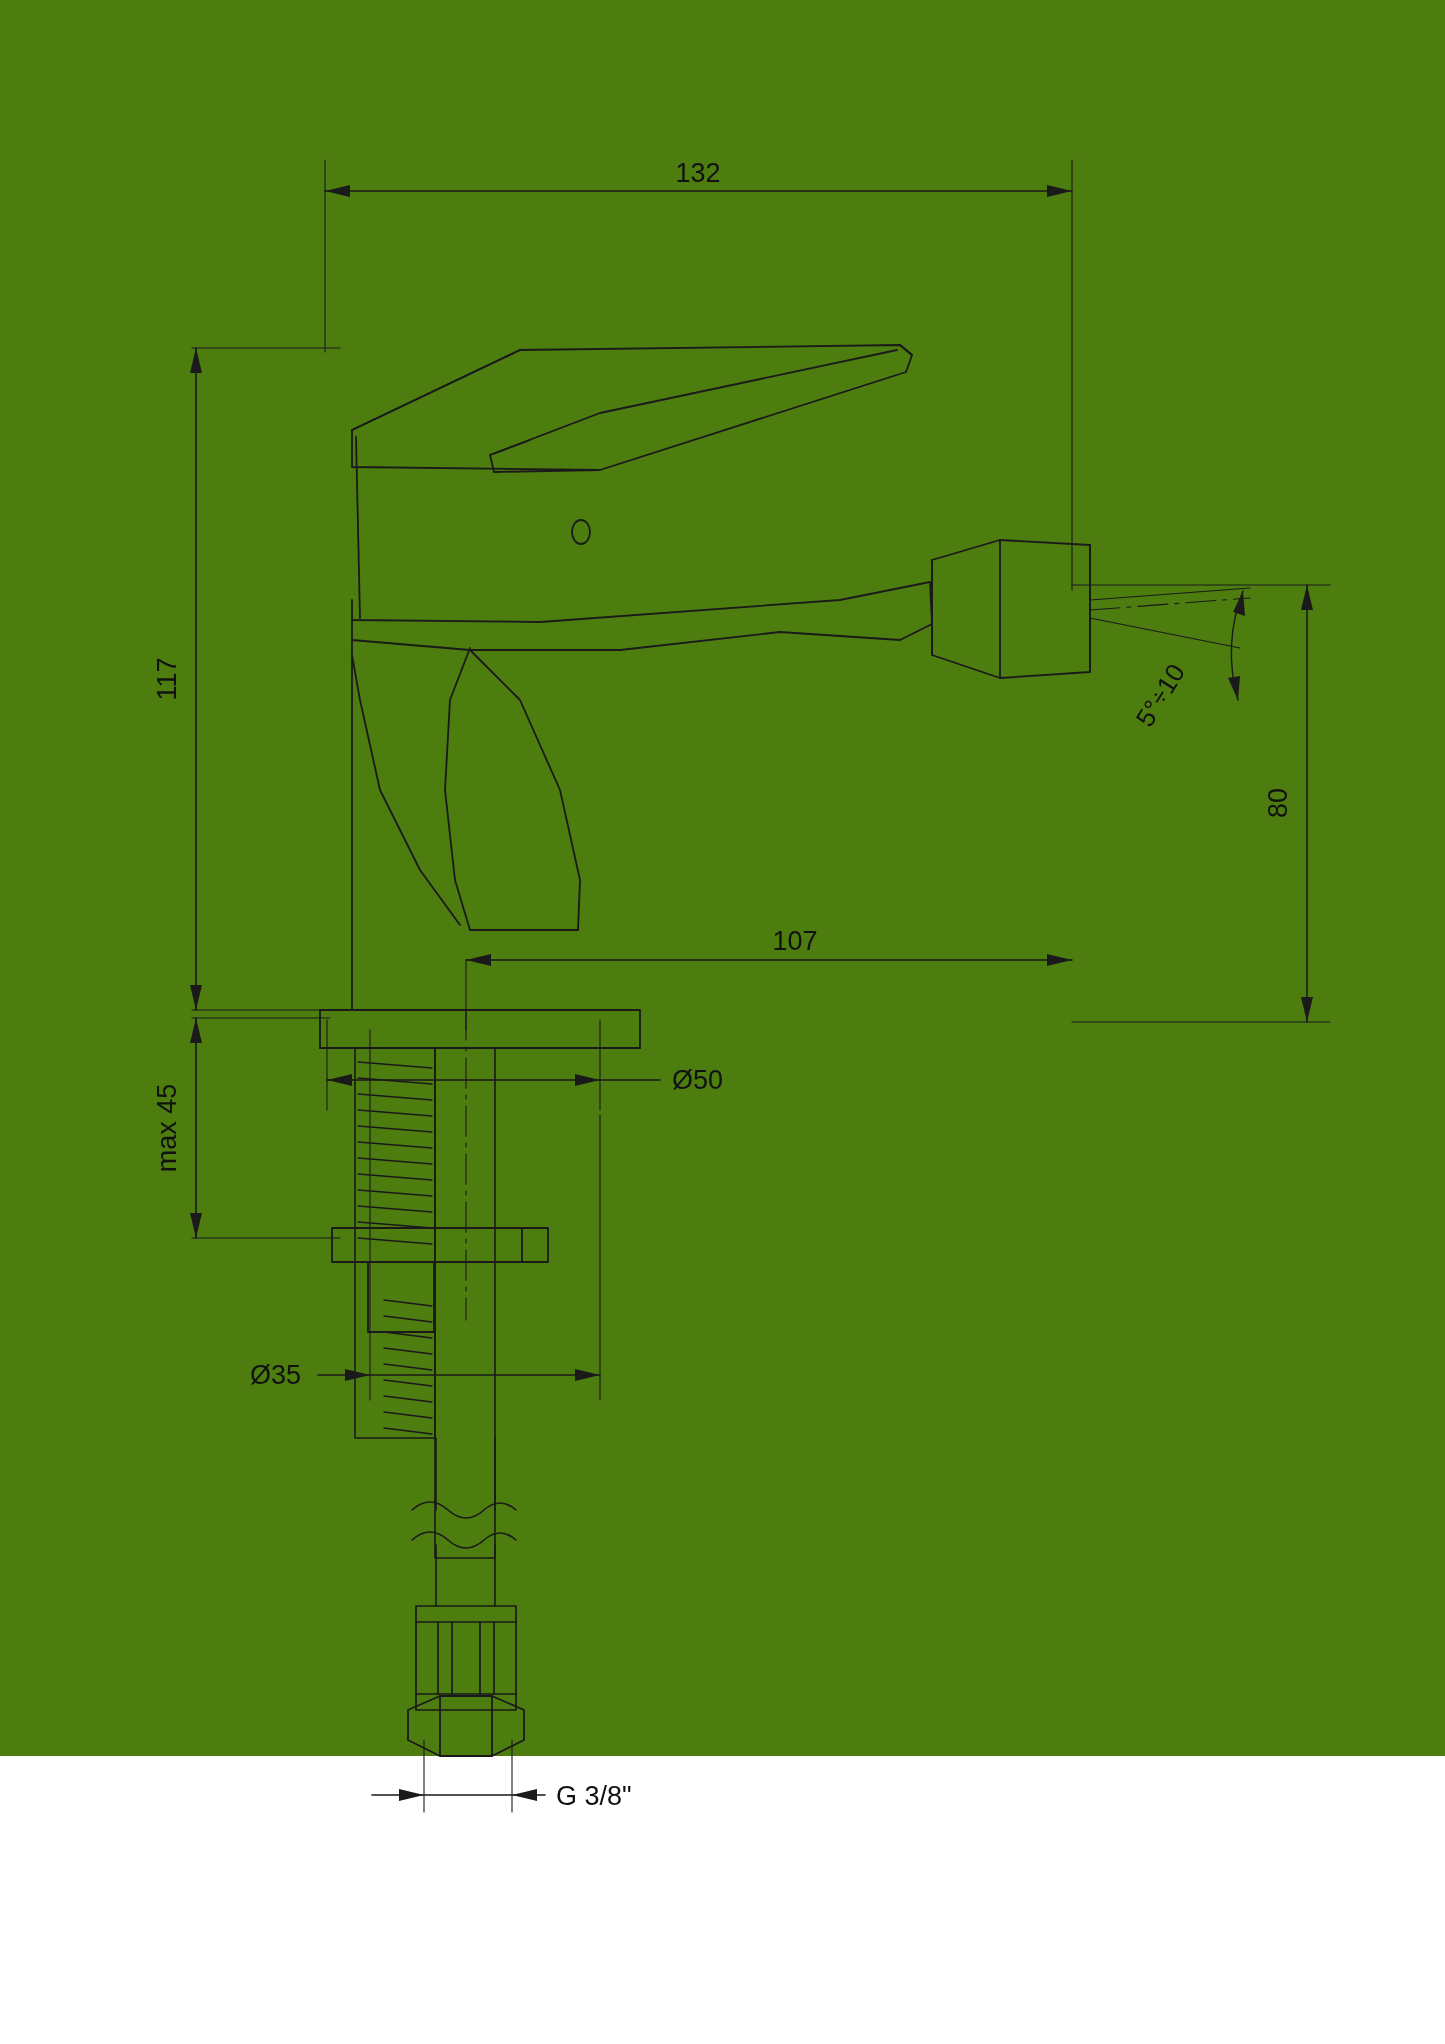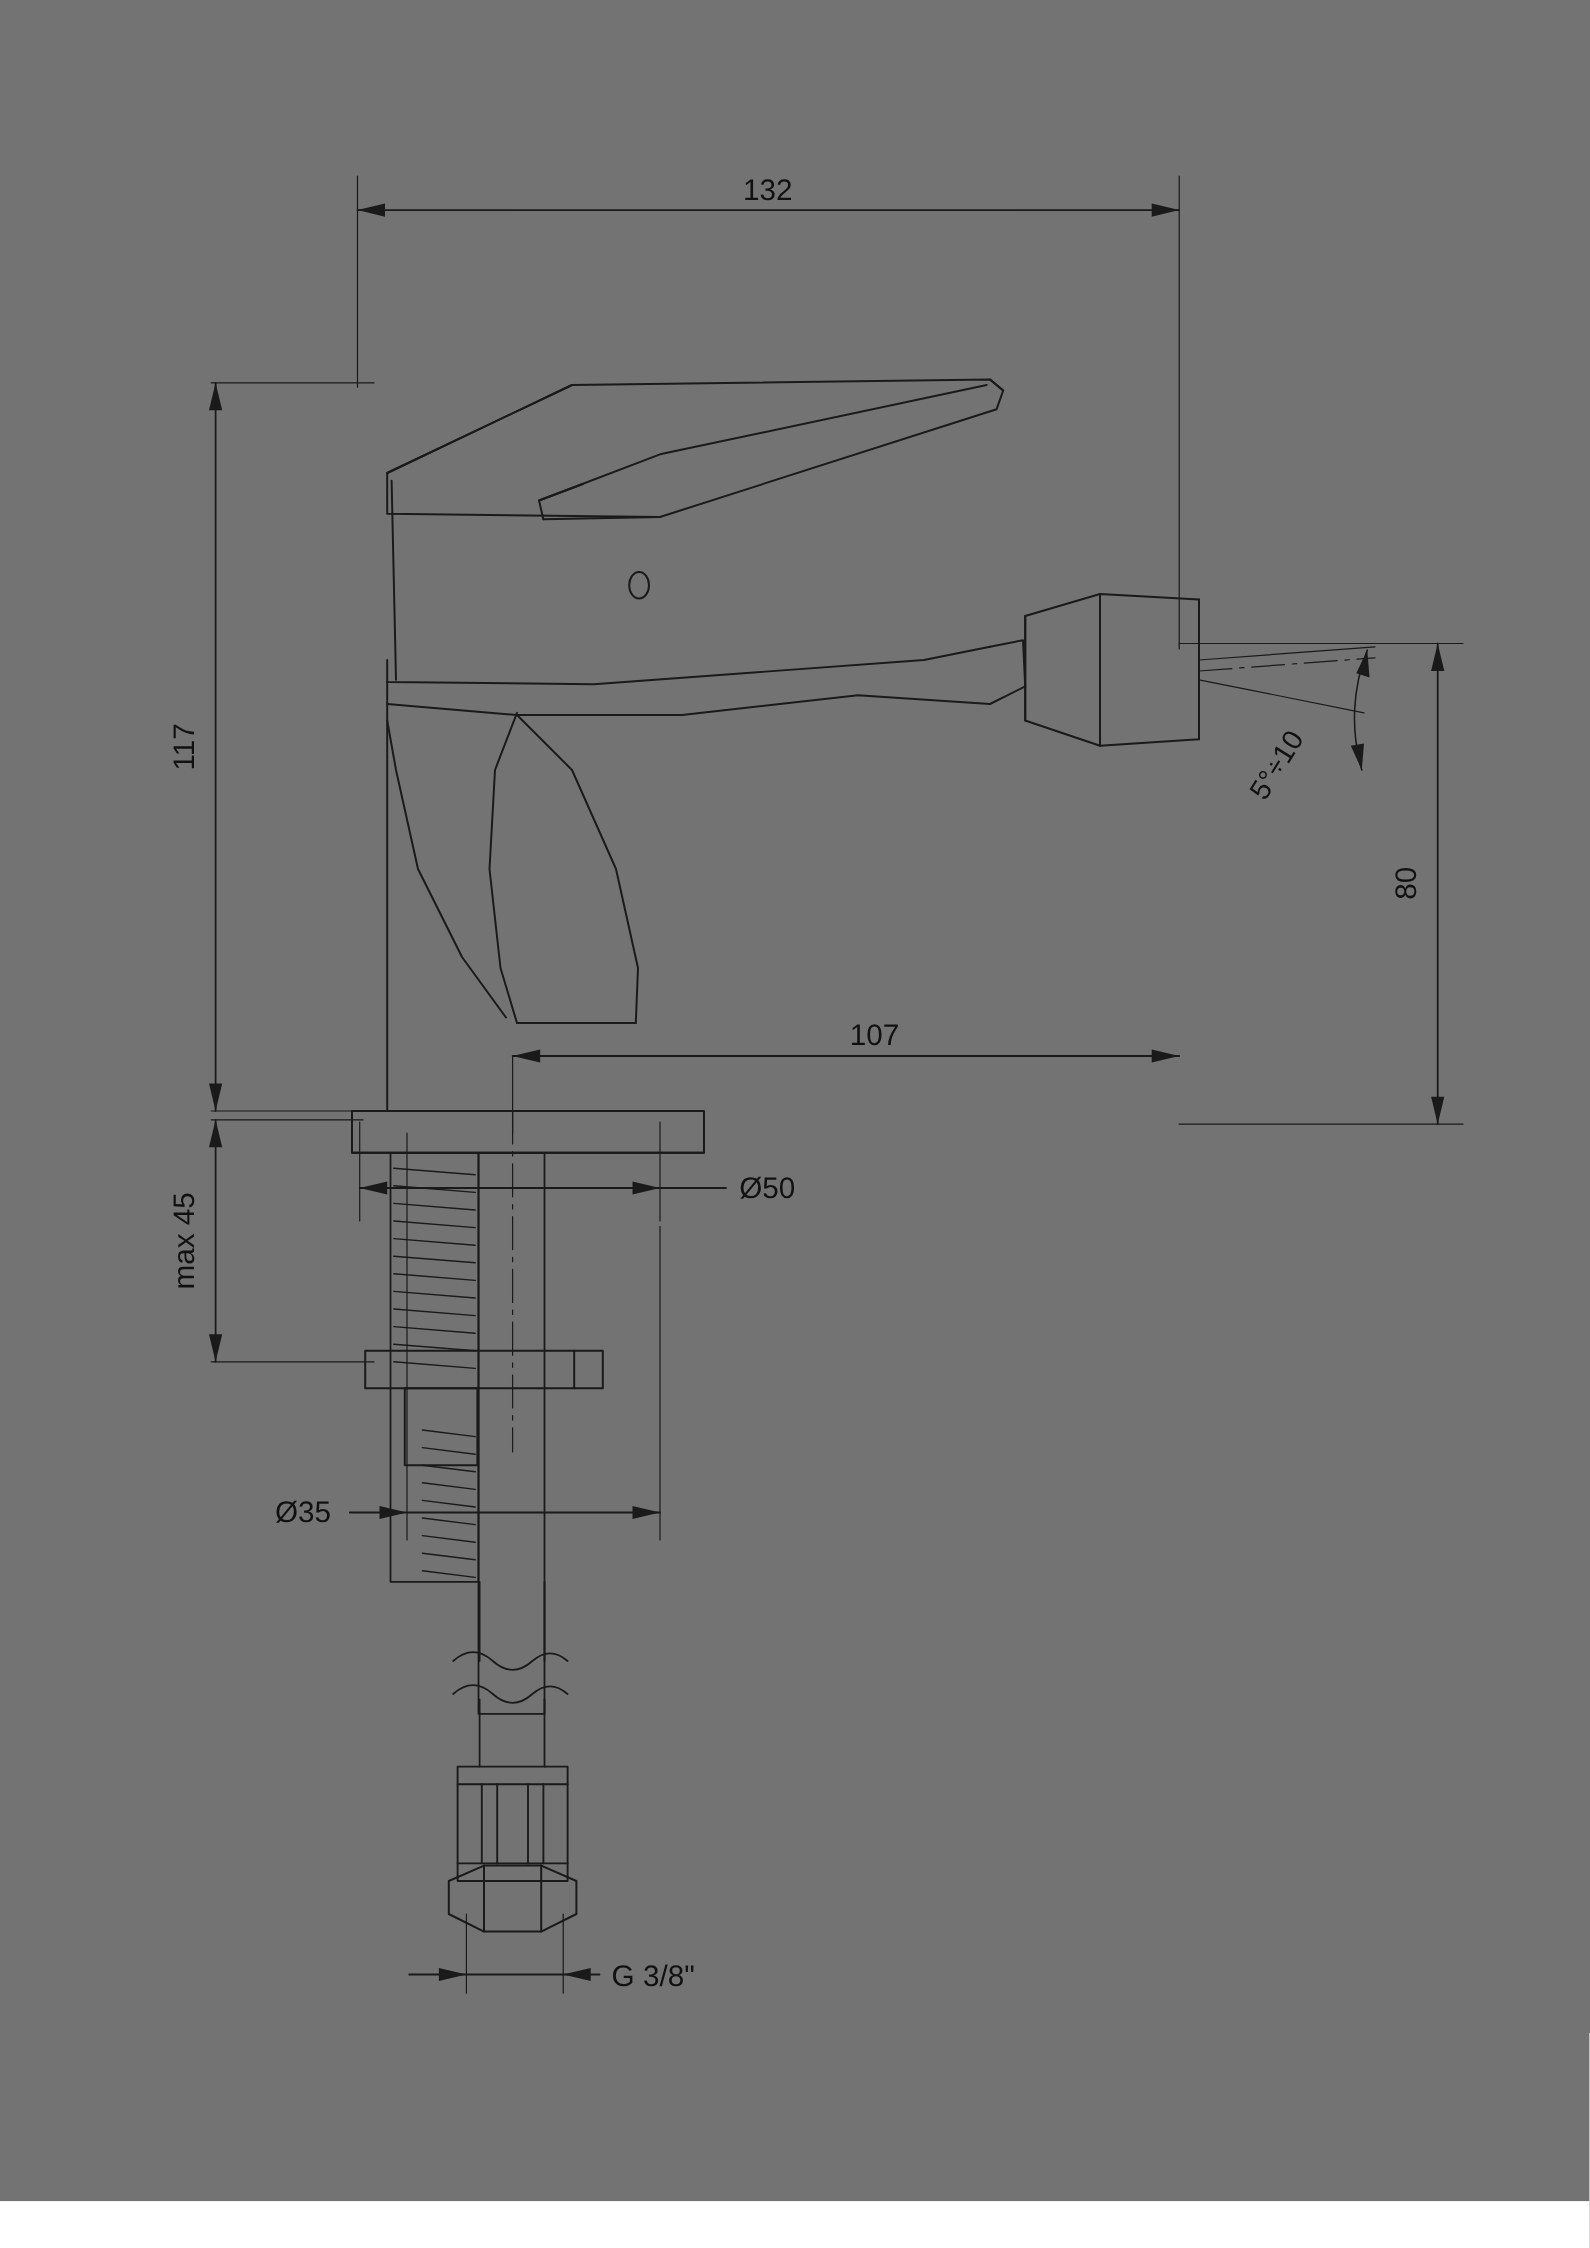--- a/index.html
+++ b/index.html
@@ -10,22 +10,22 @@
   body {
     width: 1445px;
     height: 2044px;
     font-family: "Liberation Sans", sans-serif;
     color: #1a1a1a;
     overflow: hidden;
   }
   #sheet {
     position: relative;
     width: 1445px;
-    height: 2001px;
-    background: #737373;
+    height: 1756px;
+    background: #4d7c0f;
   }
   #drawing {
     position: absolute;
     left: 0;
     top: 0;
   }
   .dim-text {
     font-family: "Liberation Sans", sans-serif;
     font-size: 27px;
     fill: #111111;

